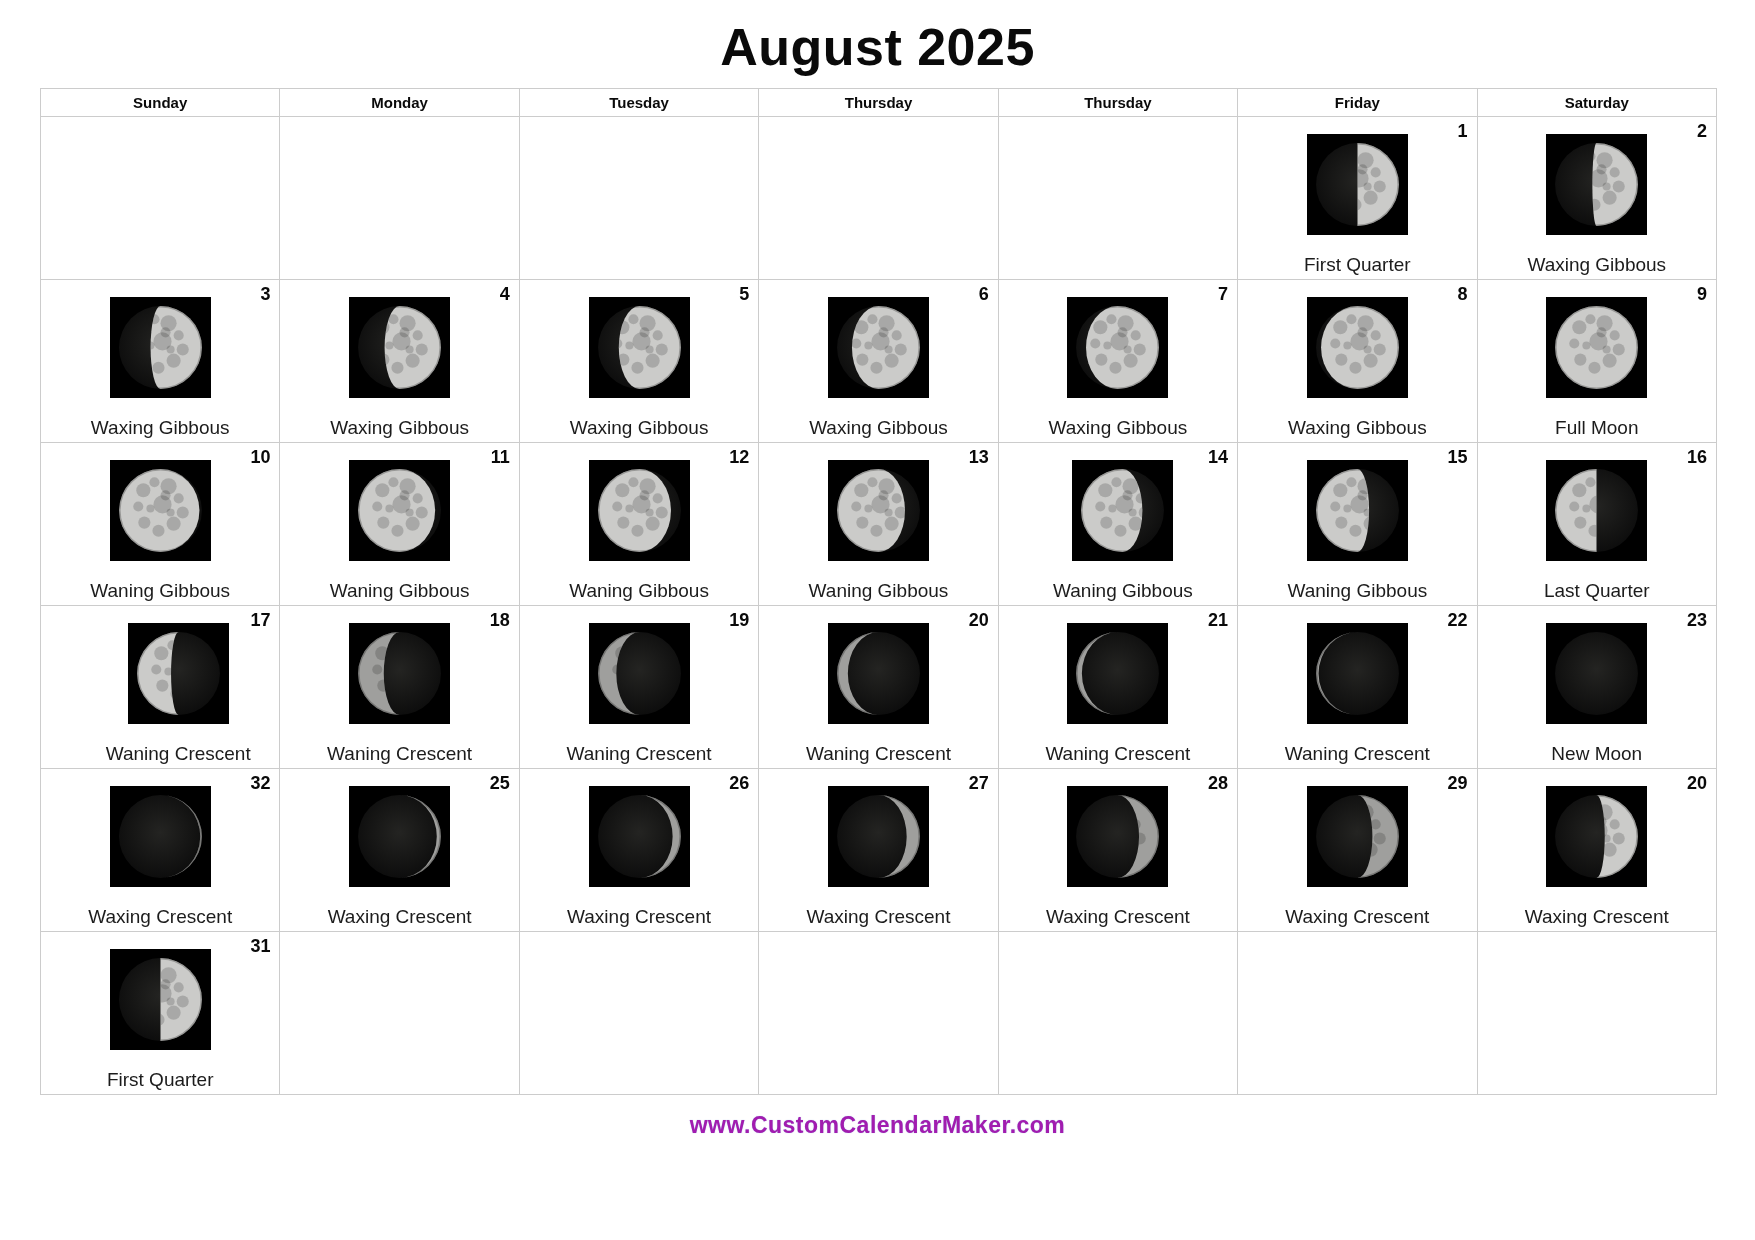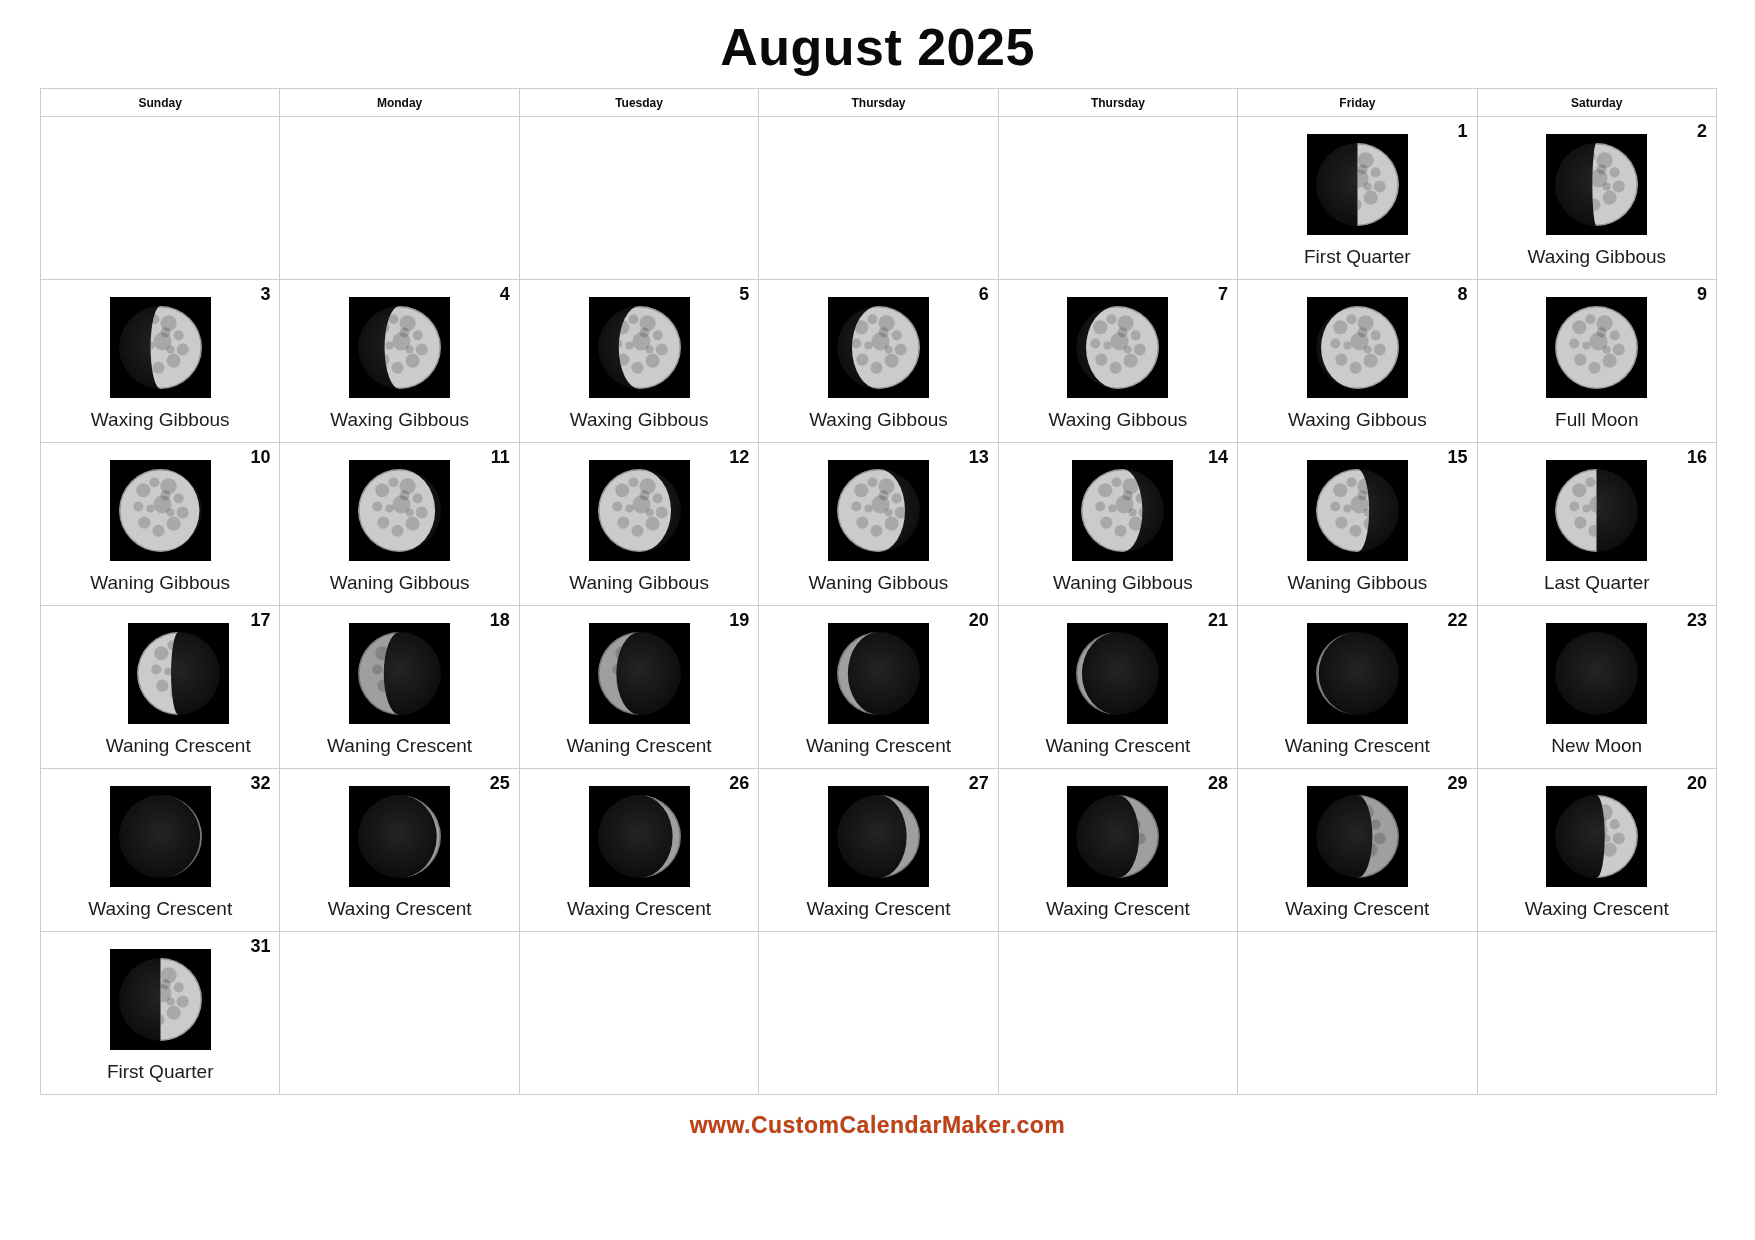--- a/index.html
+++ b/index.html
@@ -28,21 +28,21 @@
     table-layout: fixed;
   }
   table.calendar th, table.calendar td {
     border: 1px solid #ccc;
     background: #fff;
     vertical-align: top;
     padding: 0;
   }
   table.calendar th {
     height: 28px;
-    font-size: 12px;
+    font-size: 15px;
     font-weight: 700;
     text-align: center;
     vertical-align: middle;
     color: #0a0a0a;
   }
   table.calendar td {
     height: 163px;
     position: relative;
   }
   .daynum {
@@ -51,21 +51,21 @@
     font-size: 18px;
     font-weight: 700;
     color: #0a0a0a;
   }
   .moonwrap {
     margin: 17px auto 0 auto;
     width: 101px; height: 101px;
   }
   .moonwrap svg { display: block; width: 101px; height: 101px; }
   .phase {
-    margin-top: 11px;
+    margin-top: 19px;
     text-align: center;
     font-size: 19px;
     font-weight: 400;
     color: #1c1c1c;
   }
   .footer {
     position: absolute;
     top: 1112px; left: 0; right: 0;
     text-align: center;
     font-size: 23px;
@@ -1210,15 +1210,15 @@
           <td style="border-color: rgb(204, 204, 204);"></td>
           <td style="border-color: rgb(204, 204, 204);"></td>
           <td style="border-color: rgb(204, 204, 204);"></td>
           <td style="border-color: rgb(204, 204, 204);"></td>
           <td style="border-color: rgb(204, 204, 204);"></td>
           <td style="border-color: rgb(204, 204, 204);"></td>
         </tr>
       </tbody>
   </table>
 
-  <div class="footer" style="color: #c2410c;">www.CustomCalendarMaker.com</div>
+  <div class="footer" style="color: #a21caf;">www.CustomCalendarMaker.com</div>
 
 </div>
 
 </body></html>

